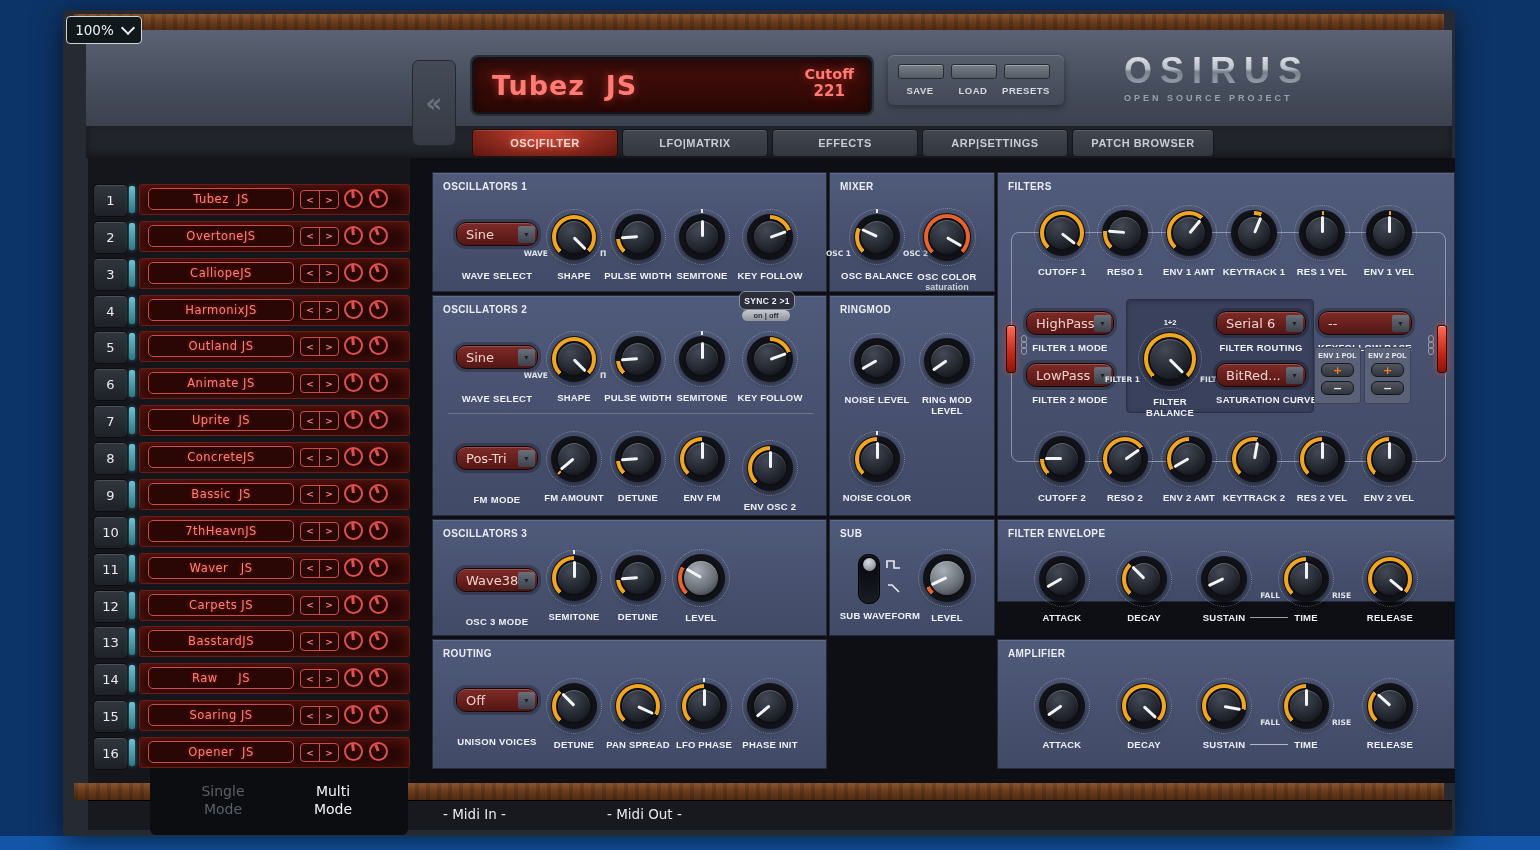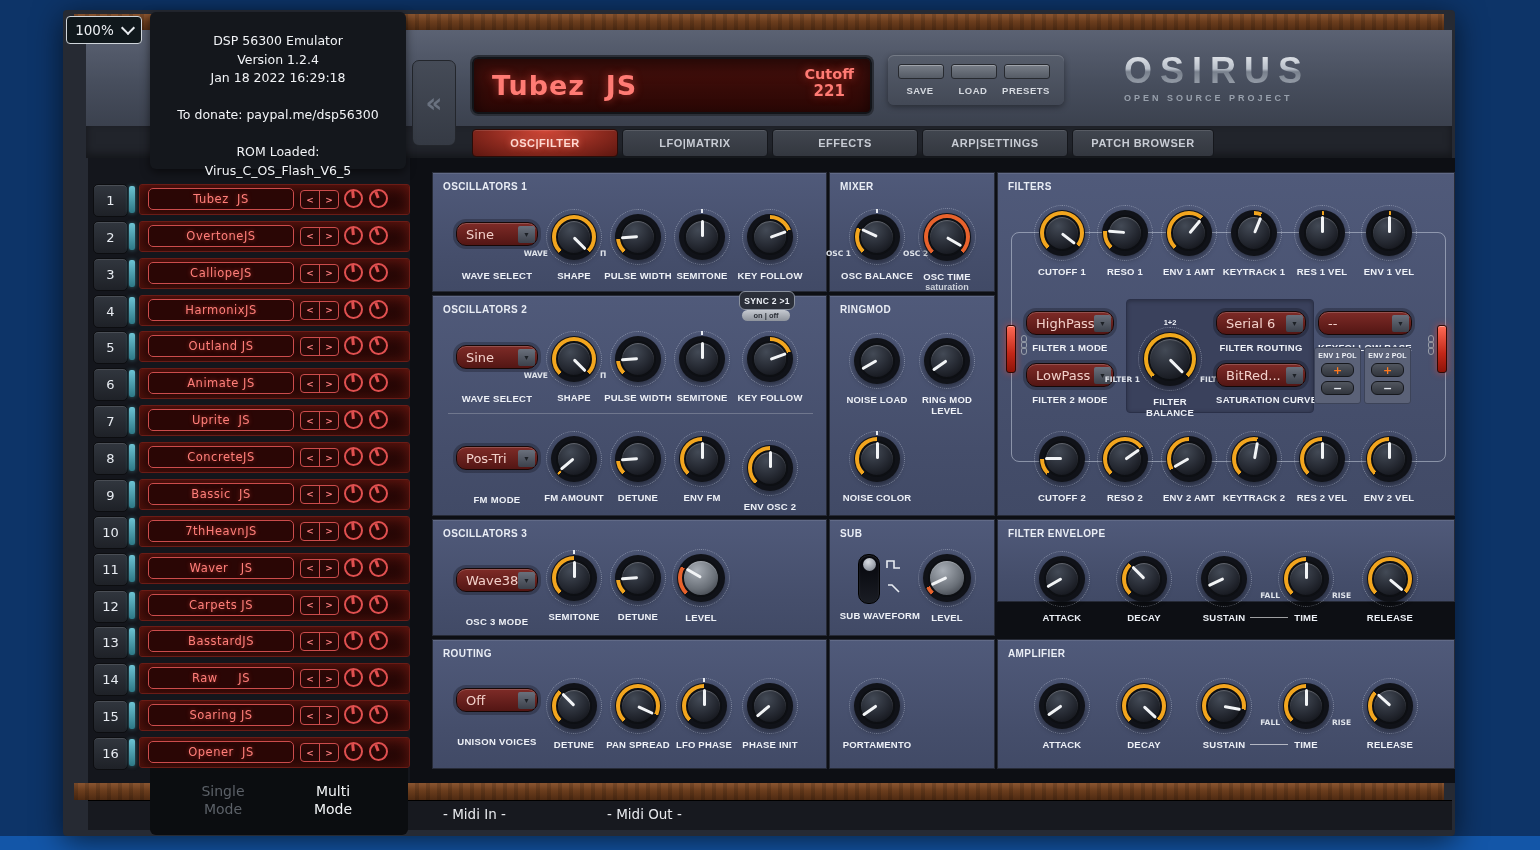--- a/index.html
+++ b/index.html
@@ -208,30 +208,20 @@
   <div class="abs" id="sidebar-bg"></div>
   <div class="abs" id="main-bg"></div>
   <div class="abs wood" id="wood-bottom"></div>
   <div class="abs" id="footer-strip"></div>
 
   <div class="abs" id="zoom-select">
     <span>100%</span>
     <span class="chev"></span>
   </div>
 
-  <div class="abs" id="info-panel">
-    <div class="info-line">DSP 56300 Emulator</div>
-    <div class="info-line">Version 1.2.4</div>
-    <div class="info-line">Jan 18 2022 16:29:18</div>
-    <div class="info-line"></div>
-    <div class="info-line">To donate: paypal.me/dsp56300</div>
-    <div class="info-line"></div>
-    <div class="info-line">ROM Loaded:</div>
-    <div class="info-line">Virus_C_OS_Flash_V6_5</div>
-  </div>
 
   <div class="abs" id="collapse-btn">
     <span>«</span>
   </div>
 
   <div class="abs" id="lcd">
     <div class="abs" id="lcd-name">Tubez  JS</div>
     <div class="abs" id="lcd-param">
       <div class="pl">Cutoff</div>
       <div class="pv">221</div>
@@ -817,34 +807,34 @@
         <div class="k-subl">OSC 1</div>
         <div class="k-subr">OSC 2</div>
       </div>
     <div class="kn knob" style="left: 117px; top: 64px; height: 48px; width: 48px;">
         <div class="k-ticks"></div>
         <div class="k-arc" style="background:conic-gradient(from -135deg, transparent 0deg 0deg, #e8622c 0deg 270deg, transparent 270deg 360deg)"></div>
         <div class="k-body"></div>
         <div class="k-ptr" style="transform:rotate(120deg)">
           <i></i>
         </div>
-        <div class="k-label">OSC TIME</div>
+        <div class="k-label">OSC COLOR</div>
         <div class="k-subtitle">saturation</div>
       </div>
   </div>
 
   <div class="sec" style="left:829px;top:295px;width:166px;height:221px">
     <div class="sec-title">RINGMOD</div>
     <div class="kn knob" style="left: 47px; top: 65px; height: 46px; width: 46px;">
         <div class="k-ticks"></div>
         <div class="k-body"></div>
         <div class="k-ptr" style="transform:rotate(-120deg)">
           <i></i>
         </div>
-        <div class="k-label">NOISE LOAD</div>
+        <div class="k-label">NOISE LEVEL</div>
       </div>
     <div class="kn knob" style="left: 117px; top: 65px; height: 46px; width: 46px;">
         <div class="k-ticks"></div>
         <div class="k-body"></div>
         <div class="k-ptr" style="transform:rotate(-125deg)">
           <i></i>
         </div>
         <div class="k-label">RING MOD LEVEL</div>
       </div>
     <div class="kn knob" style="left: 47px; top: 163px; height: 46px; width: 46px;">
@@ -877,30 +867,20 @@
         <div class="k-ticks"></div>
         <div class="k-arc" style="background:conic-gradient(from -135deg, transparent 0deg 0deg, #e8622c 0deg 20deg, transparent 20deg 360deg)"></div>
         <div class="k-body gray"></div>
         <div class="k-ptr" style="transform:rotate(-115deg)">
           <i></i>
         </div>
         <div class="k-label">LEVEL</div>
       </div>
   </div>
 
-  <div class="sec" style="left:829px;top:639px;width:166px;height:130px">
-    <div class="kn knob" style="left: 47px; top: 66px; height: 46px; width: 46px;">
-        <div class="k-ticks"></div>
-        <div class="k-body"></div>
-        <div class="k-ptr" style="transform:rotate(-125deg)">
-          <i></i>
-        </div>
-        <div class="k-label">PORTAMENTO</div>
-      </div>
-  </div>
 
   <div class="sec" style="left:997px;top:172px;width:458px;height:344px">
     <div class="sec-title">FILTERS</div>
     <div class="f-bracket" style="left:13px;top:59px;width:433px;height:228px"></div>
 
     <div class="kn knob" style="left: 64px; top: 60px; height: 46px; width: 46px;">
         <div class="k-ticks"></div>
         <div class="k-arc" style="background:conic-gradient(from -135deg, transparent 0deg 0deg, #f2a51e 0deg 263deg, transparent 263deg 360deg)"></div>
         <div class="k-body"></div>
         <div class="k-ptr" style="transform:rotate(128deg)">

